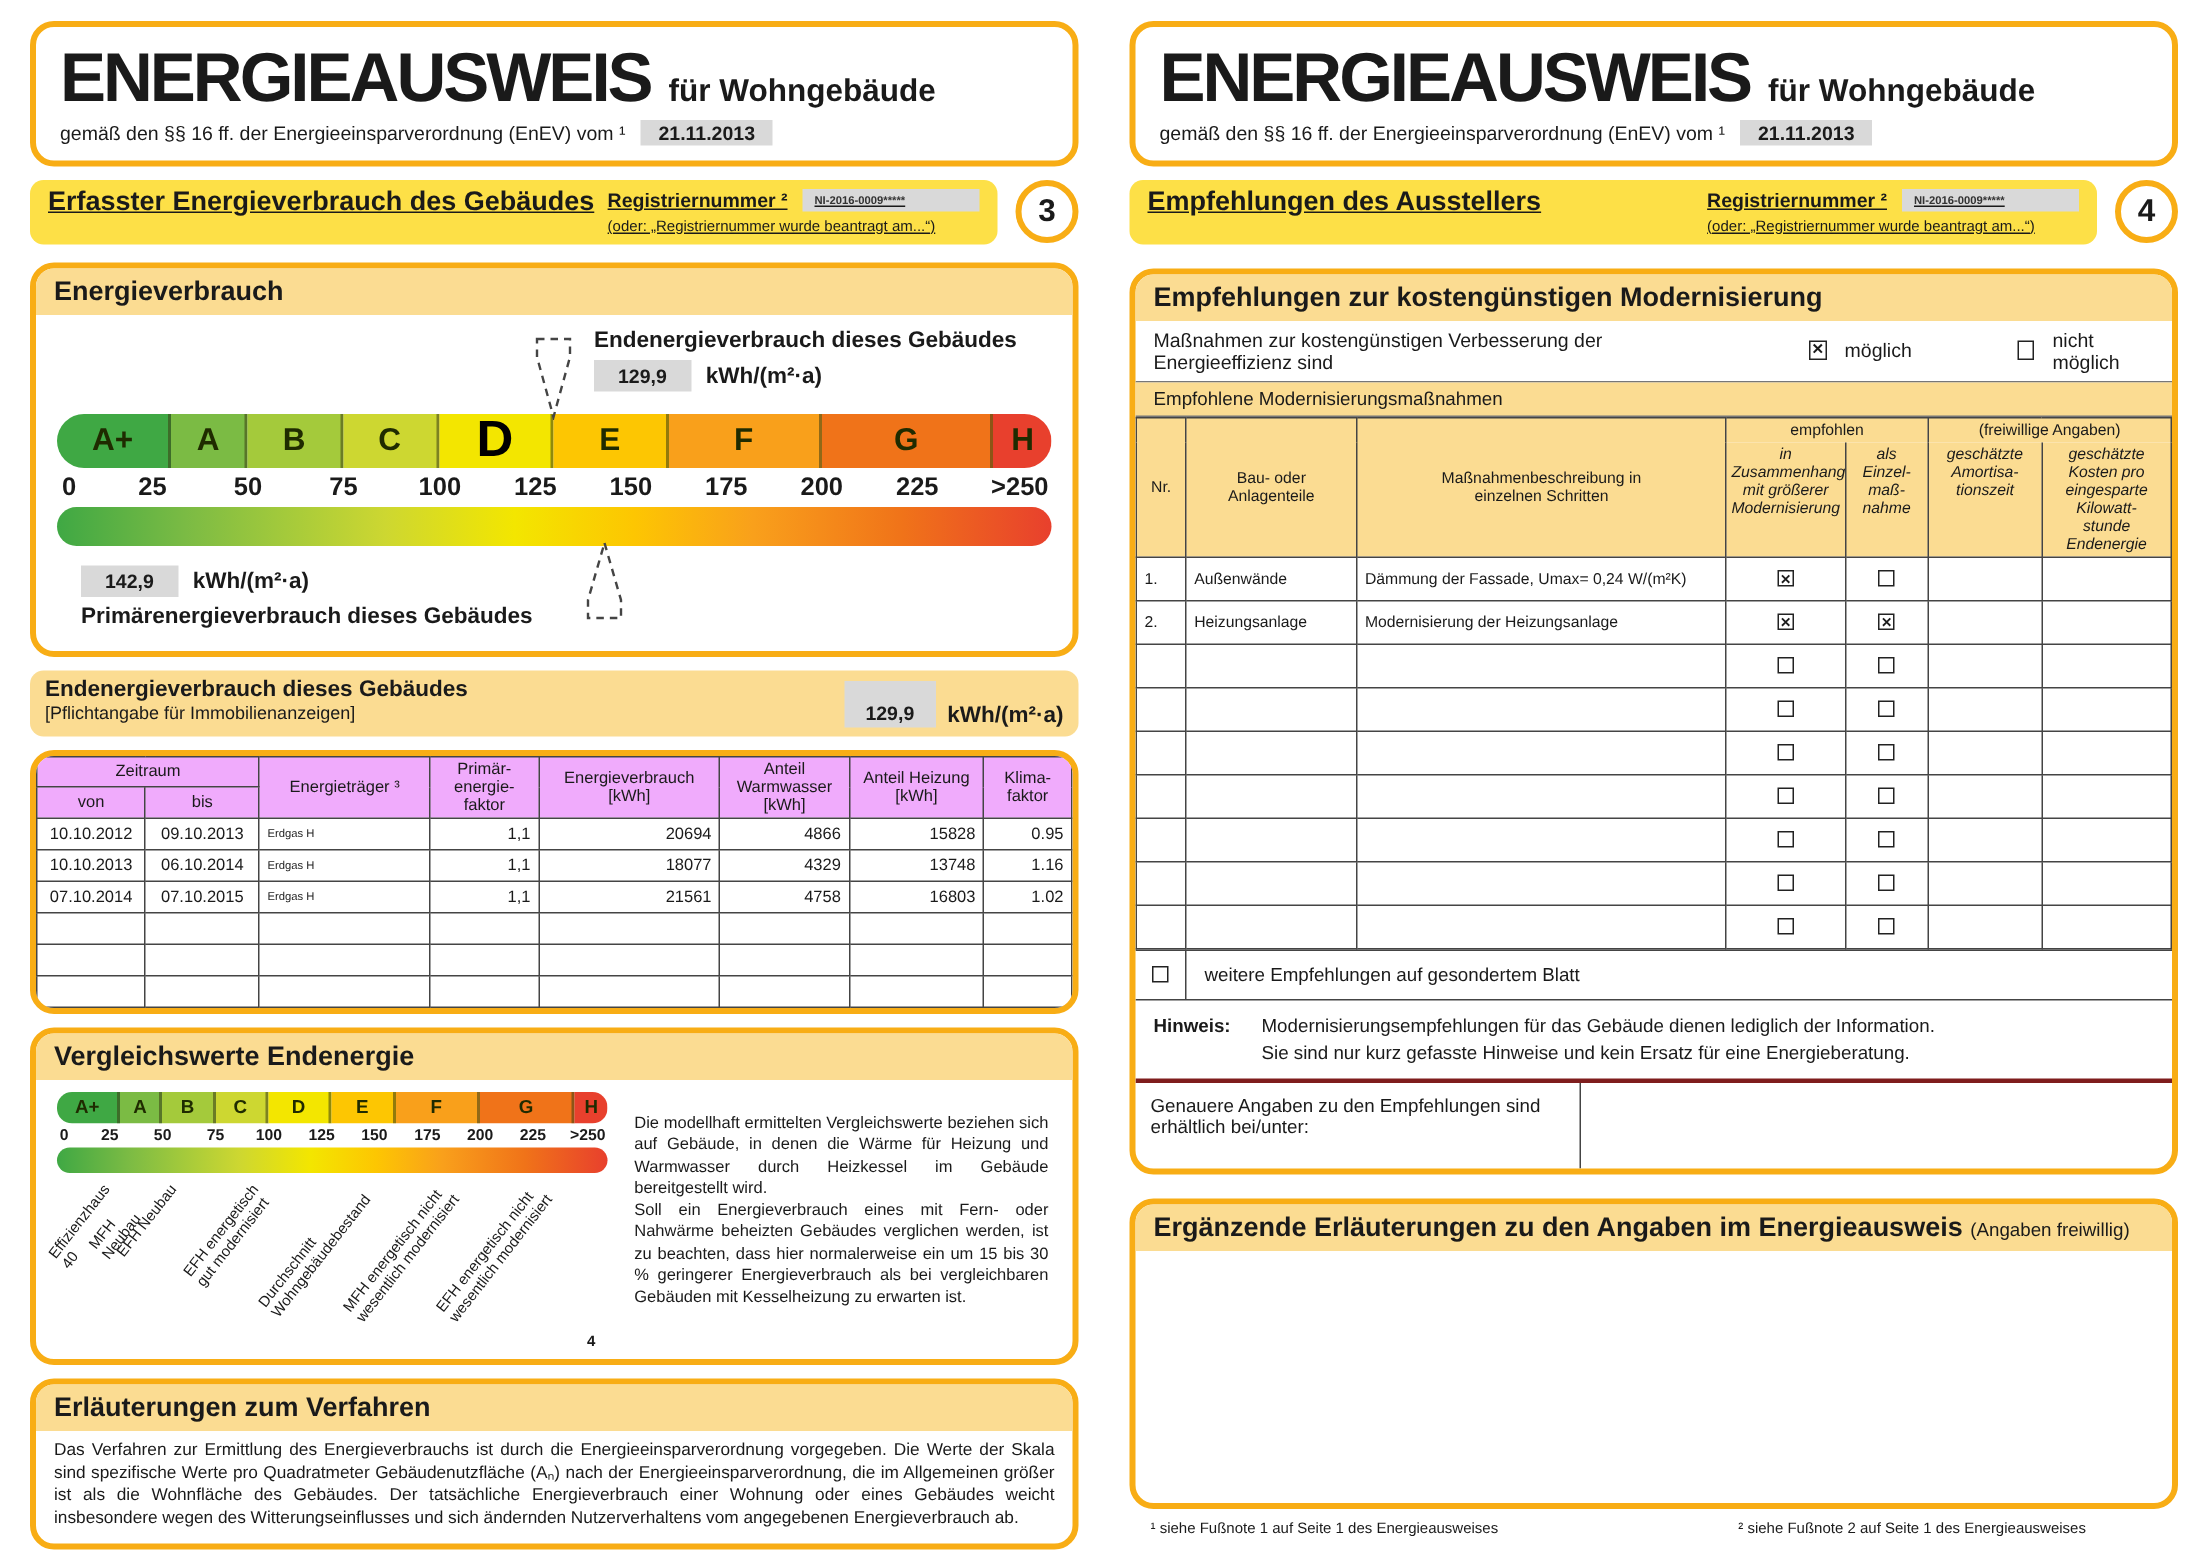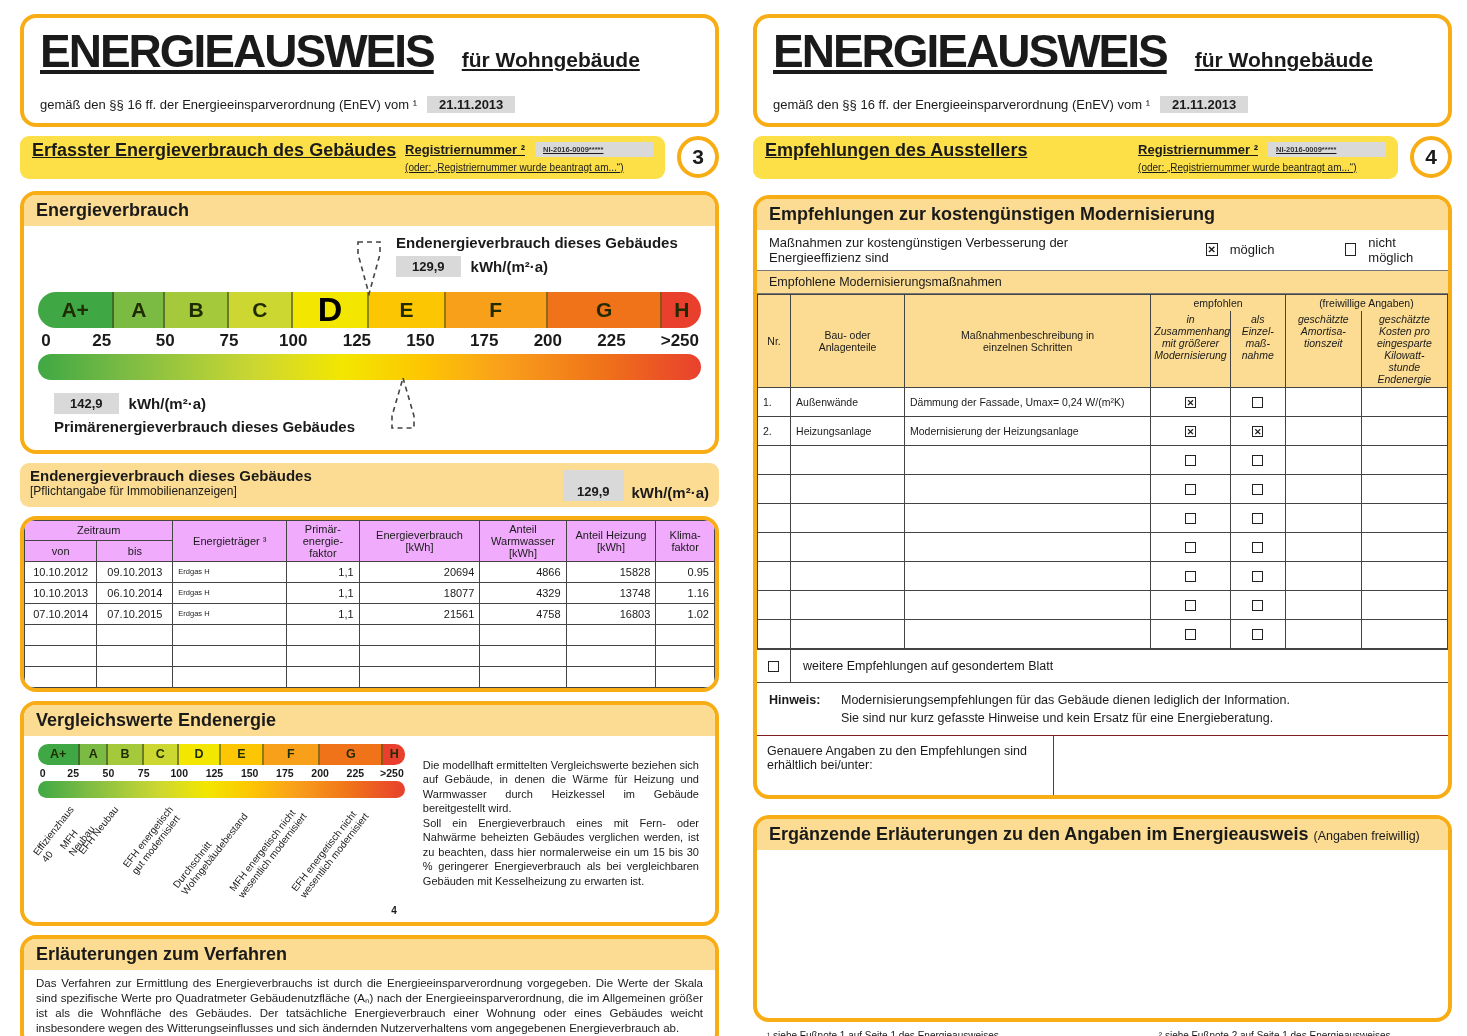--- a/index.html
+++ b/index.html
@@ -9,24 +9,24 @@
     font-family: "Liberation Sans", sans-serif;
   }
   .wrap { display: flex; gap: 34px; padding: 14px 8px 0 20px; }
   .col { width: 699px; flex: 0 0 699px; }
 
   .frame { border: 4px solid #f8ad15; border-radius: 16px; background: #fff; overflow: hidden; }
   .titlebar { background: #fbdc92; padding: 5px 12px; font-weight: bold; font-size: 18px; }
 
   
   .hdr { padding: 6px 16px 10px; margin-bottom: 9px; }
-  .hdr-line { display: flex; align-items: baseline; gap: 28px; text-decoration: underline; }
+  .hdr-line { display: flex; align-items: baseline; gap: 12px; }
   .hdr-title { font-size: 46px; font-weight: bold; letter-spacing: -2px; }
   .hdr-sub { font-size: 21px; font-weight: bold; }
-  .hdr-law { font-size: 13px; margin-top: 18px; display: flex; align-items: center; gap: 10px; }
+  .hdr-law { font-size: 13px; margin-top: 2px; display: flex; align-items: center; gap: 10px; }
   .grey-box { background: #d9d9d9; font-weight: bold; padding: 1px 12px; }
 
   
   .section-row { display: flex; align-items: center; gap: 12px; margin-bottom: 12px; }
   .section-bar { flex: 1; background: #fde047; border-radius: 9px; min-height: 42px;
     display: flex; justify-content: space-between; align-items: flex-start; padding: 4px 12px; text-decoration: underline; }
   .section-title { font-weight: bold; font-size: 18px; }
   .reg { font-size: 10px; line-height: 1.5; }
   .reg-top { display: flex; align-items: center; gap: 10px; }
   .reg-label { font-weight: bold; font-size: 13px; }
@@ -106,21 +106,21 @@
   
   .intro-row { display: flex; align-items: center; padding: 5px 12px; font-size: 13px; border-bottom: 1px solid #777; }
   .intro-row .gap1 { margin-left: 60px; } .intro-row .gap2 { margin-left: 70px; }
   .intro-row .cb { margin-right: 12px; }
   .subhead-row { background: #fbdc92; padding: 4px 12px; font-size: 12.5px; border-bottom: 1px solid #777; }
   .weitere-row { display: flex; align-items: center; border-top: 1px solid #444; }
   .weitere-cell { flex: 0 0 34px; text-align: center; border-right: 1px solid #444; padding: 7px 0; }
   .weitere-text { padding: 6px 12px; font-size: 12.5px; }
   .hinweis-row { border-top: 1px solid #444; display: flex; padding: 8px 12px; font-size: 12.5px; line-height: 1.45; }
   .hinweis-label { font-weight: bold; flex: 0 0 72px; }
-  .genauere-row { border-top: 1px solid #7f1d1d; display: flex; min-height: 60px; }
+  .genauere-row { border-top: 3px solid #7f1d1d; display: flex; min-height: 60px; }
   .genauere-left { flex: 0 0 43%; border-right: 1px solid #444; padding: 8px 10px; font-size: 12.5px; }
   .genauere-right { flex: 1; }
   .erg-body { height: 168px; }
   .erg-title-suffix { font-weight: normal; font-size: 12.5px; }
   .fn-row { display: flex; padding: 8px 0 0 14px; font-size: 10px; gap: 160px; }
 </style>
 </head>
 <body>
 
 <div class="wrap">

